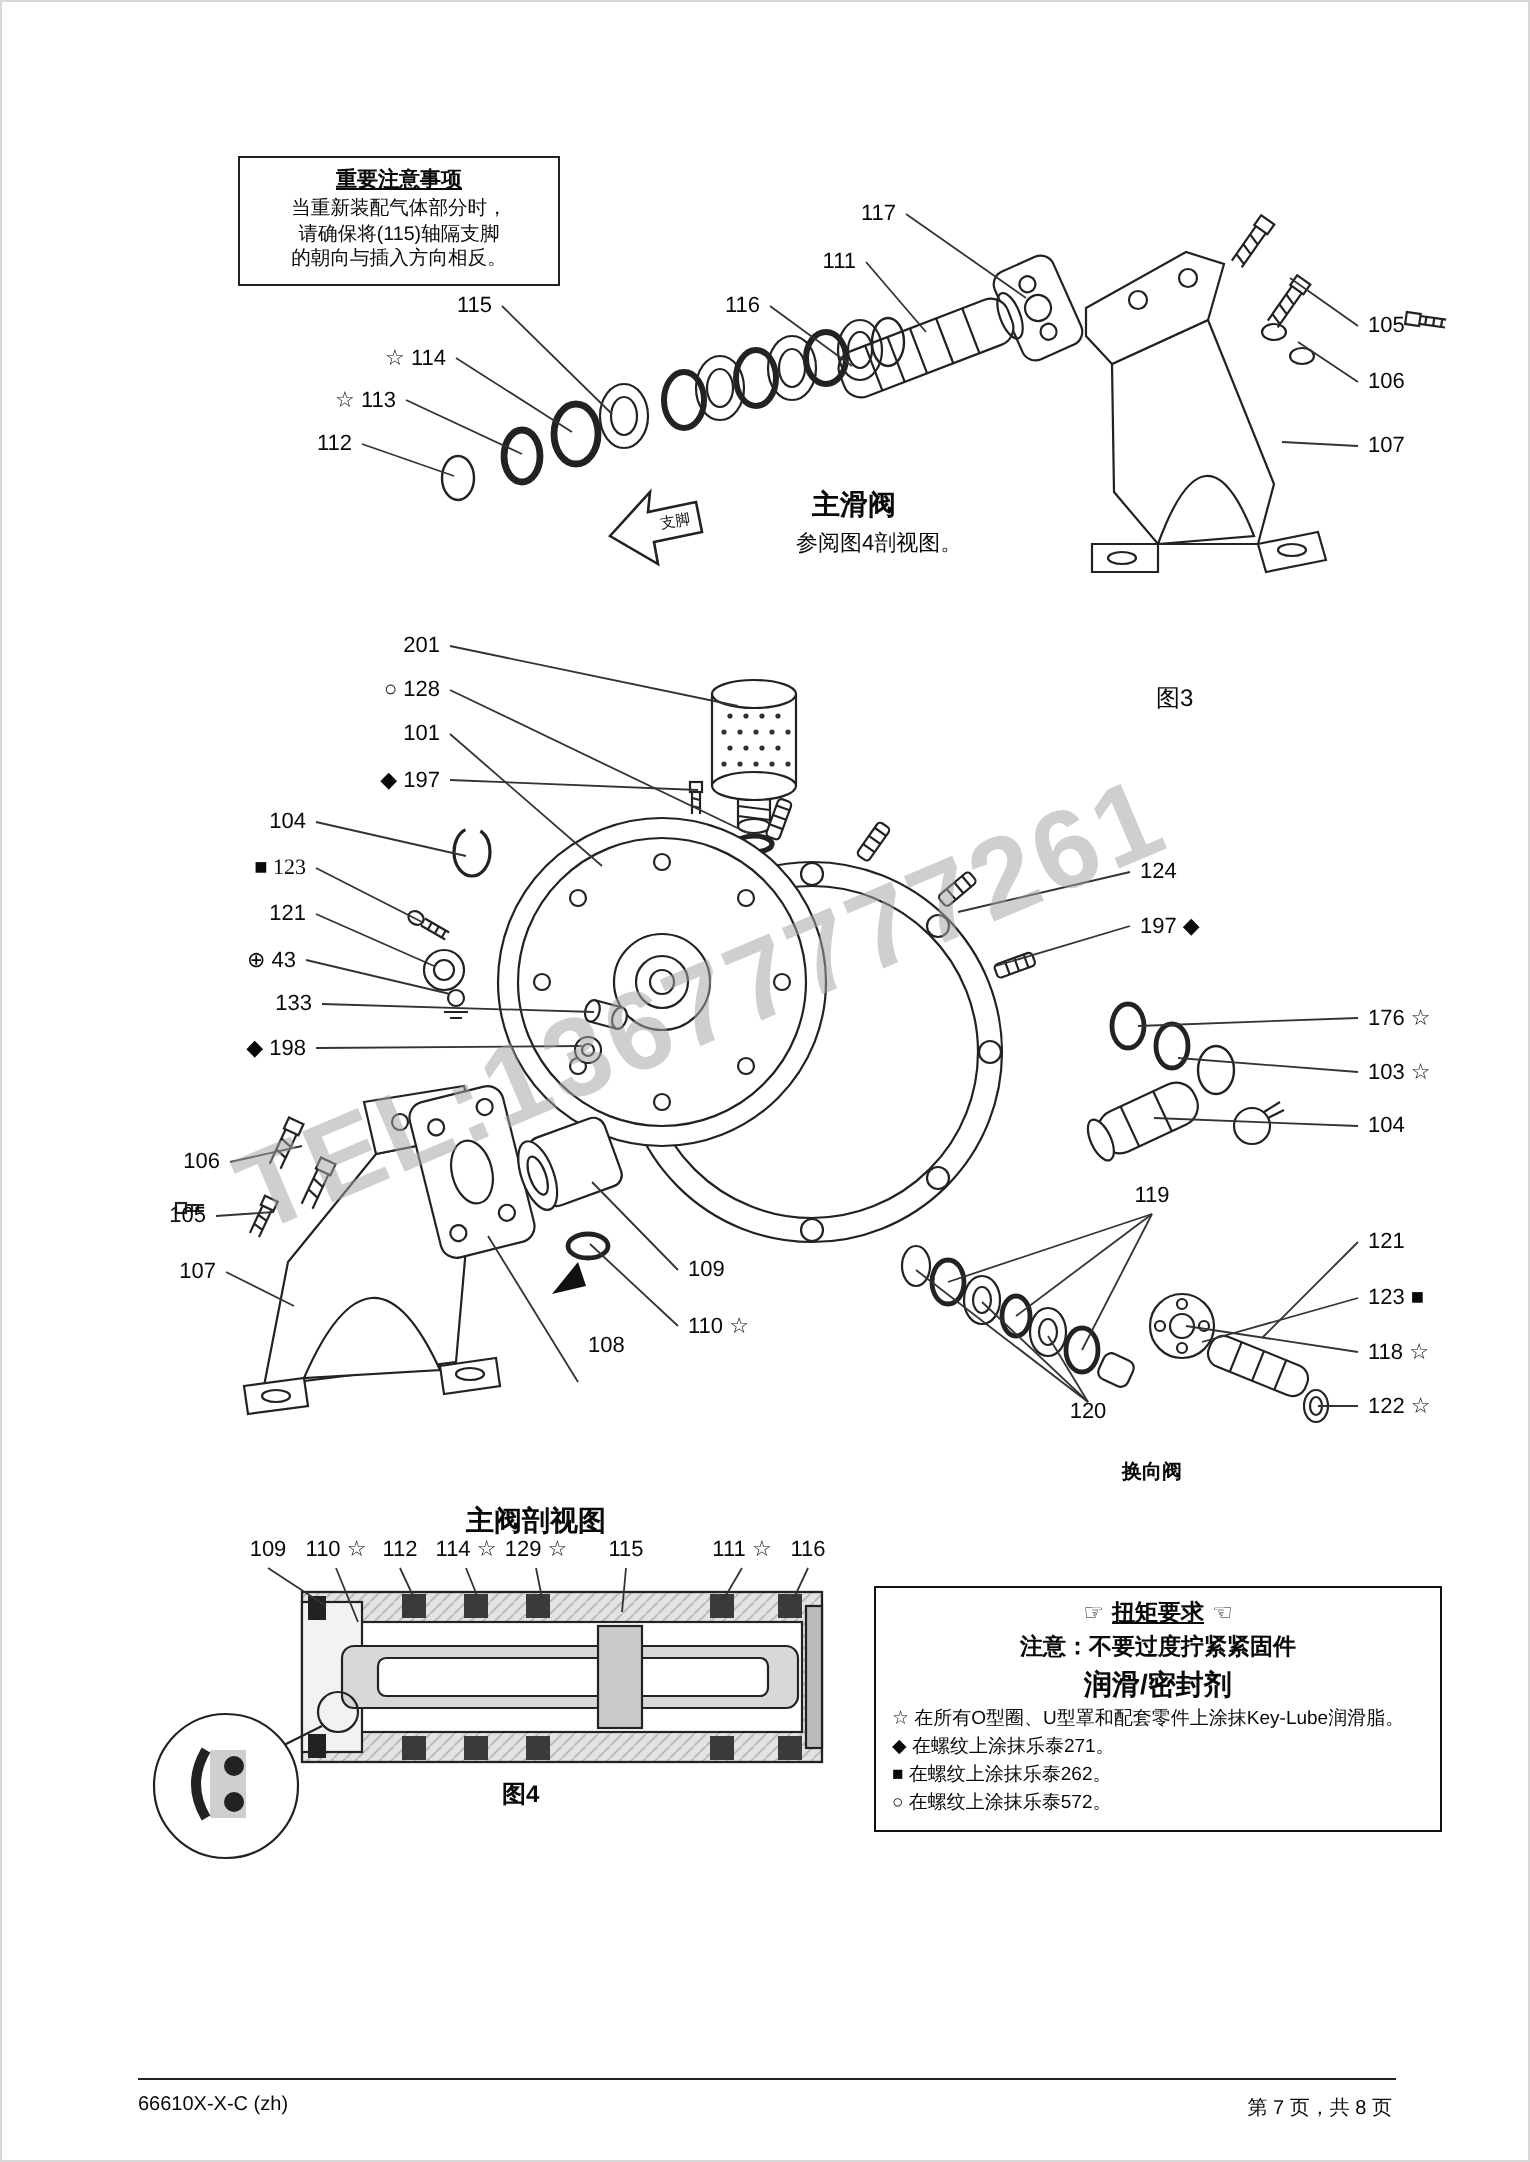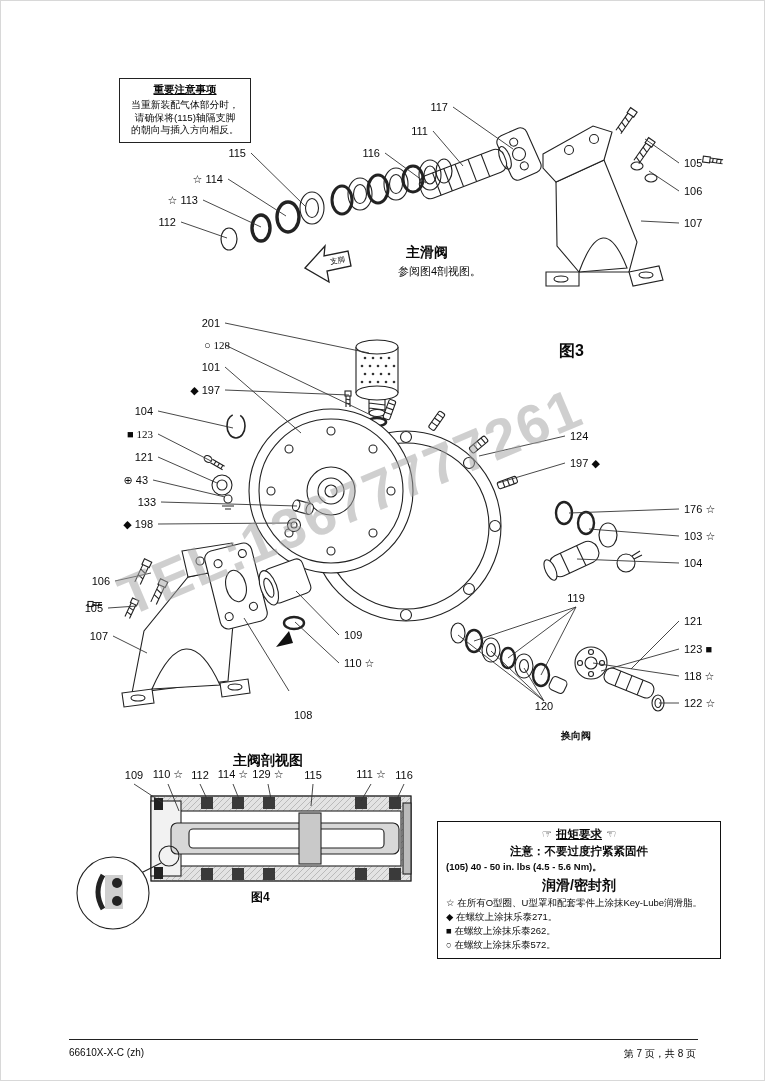--- a/index.html
+++ b/index.html
@@ -1,44 +1,44 @@
 <!DOCTYPE html>
 <html><head>
 <meta charset="utf-8">
 <style>
   *{margin:0;padding:0;box-sizing:border-box}
   html,body{background:#fff}
   .page{position:relative;width:765px;height:1081px;background:#fff;overflow:hidden;
         border:1px solid #d8d8d8;font-family:"Liberation Sans","DejaVu Sans",sans-serif;color:#0a0a0a}
   .header-bar{position:absolute;left:68px;top:34px;width:629px;height:22px;background:#0d0d0d;color:#fff;
         display:flex;align-items:center;justify-content:center;font-size:13px;font-weight:bold;letter-spacing:.5px;z-index:6}
-  .note-box{position:absolute;left:118px;top:77px;width:132px;border:1.3px solid #222;padding:4px 4px 5px;text-align:center;z-index:6;background:#fff}
+  .note-box{position:absolute;left:118px;top:77px;width:161px;border:1.3px solid #222;padding:4px 4px 5px;text-align:center;z-index:6;background:#fff}
   .note-title{font-size:10.5px;font-weight:bold;text-decoration:underline;margin-bottom:2px}
   .note-line{font-size:9.8px;line-height:1.3}
   .scene{position:absolute;z-index:1}
   #svg-top{left:90px;top:85px}
   #svg-mid{left:85px;top:300px}
   #svg-bottom{left:70px;top:770px}
   #leader-overlay{position:absolute;left:0;top:0;z-index:3;pointer-events:none}
   #leader-overlay line{stroke:#333;stroke-width:.9}
   .watermark{position:absolute;left:108px;top:568px;z-index:4;transform:rotate(-23deg);transform-origin:left top;
         font-size:56px;font-weight:bold;color:#a5a5a5;opacity:.52;letter-spacing:2px;white-space:nowrap;pointer-events:none}
   #callout-layer{position:absolute;inset:0;z-index:5}
   .callout{position:absolute;font-size:11px;color:#0a0a0a;white-space:nowrap}
   .callout.left{transform:translate(-100%,-50%);padding-right:3px}
   .callout.right{transform:translate(0,-50%);padding-left:3px}
   .callout.center{transform:translate(-50%,-100%);padding-bottom:1px}
   .caption{position:absolute;z-index:5}
   #cap-main-slide{left:405px;top:243px;font-size:14px;font-weight:bold}
   #cap-see-fig4{left:397px;top:263px;font-size:11px}
-  #cap-fig3{left:558px;top:340px;font-size:16px;font-weight:bold}
+  #cap-fig3{left:577px;top:340px;font-size:12px;font-weight:normal}
   #cap-reversing{left:560px;top:728px;font-size:10px;font-weight:bold}
   #cap-section-title{left:232px;top:751px;font-size:14px;font-weight:bold}
   #cap-fig4{left:250px;top:888px;font-size:12px;font-weight:bold}
-  .torque-box{position:absolute;left:436px;top:820px;width:284px;border:1.5px solid #111;padding:5px 8px 7px;background:#fff;z-index:6}
+  .torque-box{position:absolute;left:436px;top:792px;width:284px;border:1.5px solid #111;padding:5px 8px 7px;background:#fff;z-index:6}
   .tb-title{text-align:center;font-size:11.5px;font-weight:bold}
   .tb-title .tb-text{text-decoration:underline;margin:0 4px}
   .tb-caution{text-align:center;font-size:11.5px;font-weight:bold;margin-top:2px}
   .tb-spec{font-size:9.5px;font-weight:bold;margin-top:2px}
   .tb-lube{text-align:center;font-size:14px;font-weight:bold;margin-top:3px}
   .tb-note{font-size:9.5px;margin-top:2px;line-height:1.25;white-space:nowrap}
   .footer-line{position:absolute;left:68px;top:1038px;width:629px;border-top:1.5px solid #222;z-index:6}
   .footer-left{position:absolute;left:68px;top:1046px;font-size:10px;z-index:6}
   .footer-right{position:absolute;right:68px;top:1046px;font-size:10px;z-index:6}
 </style>
@@ -421,33 +421,33 @@
       <span class="callout left" style="left: 430px; top: 130px;">111</span>
       <span class="callout left" style="left: 382px; top: 152px;">116</span>
       <span class="callout left" style="left: 248px; top: 152px;">115</span>
       <span class="callout left" style="left: 225px; top: 178px;">☆ 114</span>
       <span class="callout left" style="left: 200px; top: 199px;">☆ 113</span>
       <span class="callout left" style="left: 178px; top: 221px;">112</span>
       <span class="callout right" style="left: 680px; top: 162px;">105</span>
       <span class="callout right" style="left: 680px; top: 190px;">106</span>
       <span class="callout right" style="left: 680px; top: 222px;">107</span>
       <span class="callout left" style="left: 222px; top: 322px;">201</span>
-      <span class="callout left" style="left: 232px; top: 344px; font-family: Liberation Serif, serif;">○ 128</span>
+      <span class="callout left" style="left: 222px; top: 344px;">○ 128</span>
       <span class="callout left" style="left: 222px; top: 366px;">101</span>
       <span class="callout left" style="left: 222px; top: 389px;">◆ 197</span>
       <span class="callout left" style="left: 155px; top: 410px;">104</span>
       <span class="callout left" style="left: 155px; top: 433px; font-family: Liberation Serif, serif;">■ 123</span>
       <span class="callout left" style="left: 155px; top: 456px;">121</span>
       <span class="callout left" style="left: 150px; top: 479px;">⊕ 43</span>
       <span class="callout left" style="left: 158px; top: 501px;">133</span>
       <span class="callout left" style="left: 155px; top: 523px;">◆ 198</span>
       <span class="callout left" style="left: 112px; top: 580px;">106</span>
       <span class="callout left" style="left: 105px; top: 607px;">105</span>
       <span class="callout left" style="left: 110px; top: 635px;">107</span>
-      <span class="callout right" style="left: 290px; top: 714px;">108</span>
+      <span class="callout right" style="left: 290px; top: 672px;">108</span>
       <span class="callout right" style="left: 340px; top: 634px;">109</span>
       <span class="callout right" style="left: 340px; top: 662px;">110 ☆</span>
       <span class="callout right" style="left: 566px; top: 435px;">124</span>
       <span class="callout right" style="left: 566px; top: 462px;">197 ◆</span>
       <span class="callout right" style="left: 680px; top: 508px;">176 ☆</span>
       <span class="callout right" style="left: 680px; top: 535px;">103 ☆</span>
       <span class="callout right" style="left: 680px; top: 562px;">104</span>
       <span class="callout center" style="left: 575px; top: 604px;">119</span>
       <span class="callout right" style="left: 680px; top: 620px;">121</span>
       <span class="callout right" style="left: 680px; top: 648px;">123 ■</span>
@@ -469,21 +469,20 @@
   <div class="caption" id="cap-fig3">图3</div>
   <div class="caption" id="cap-reversing">换向阀</div>
   <div class="caption" id="cap-section-title">主阀剖视图</div>
   <div class="caption" id="cap-fig4">图4</div>
 
   <div class="torque-box">
     <div class="tb-title">
       <span>☞</span><span class="tb-text">扭矩要求</span><span>☜</span>
     </div>
     <div class="tb-caution">注意：不要过度拧紧紧固件</div>
-    <div class="tb-spec">(105) 40 - 50 in. lbs (4.5 - 5.6 Nm)。</div>
     <div class="tb-lube">润滑/密封剂</div>
     <div class="tb-note">☆ 在所有O型圈、U型罩和配套零件上涂抹Key-Lube润滑脂。</div>
     <div class="tb-note">◆ 在螺纹上涂抹乐泰271。</div>
     <div class="tb-note">■ 在螺纹上涂抹乐泰262。</div>
     <div class="tb-note">○ 在螺纹上涂抹乐泰572。</div>
   </div>
 
   <div class="footer-line"></div>
   <div class="footer-left">66610X-X-C (zh)</div>
   <div class="footer-right">第 7 页，共 8 页</div>

